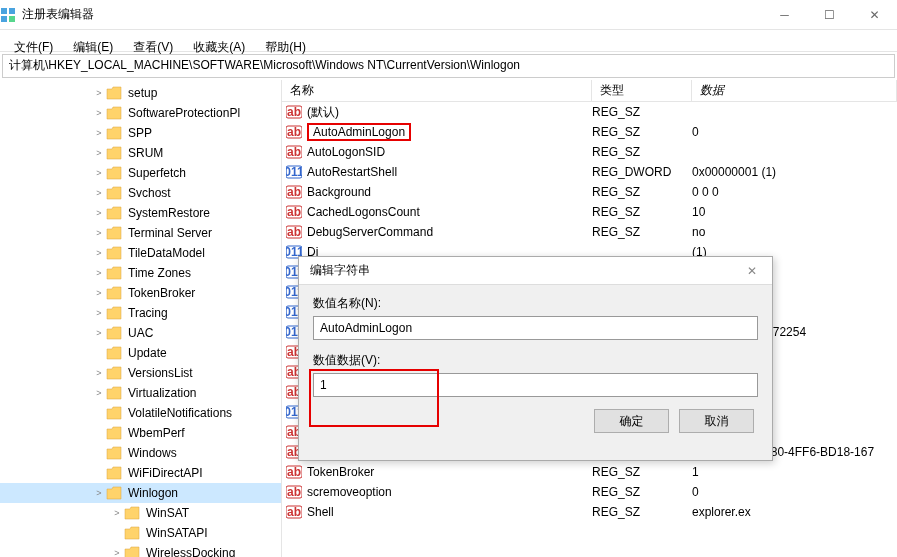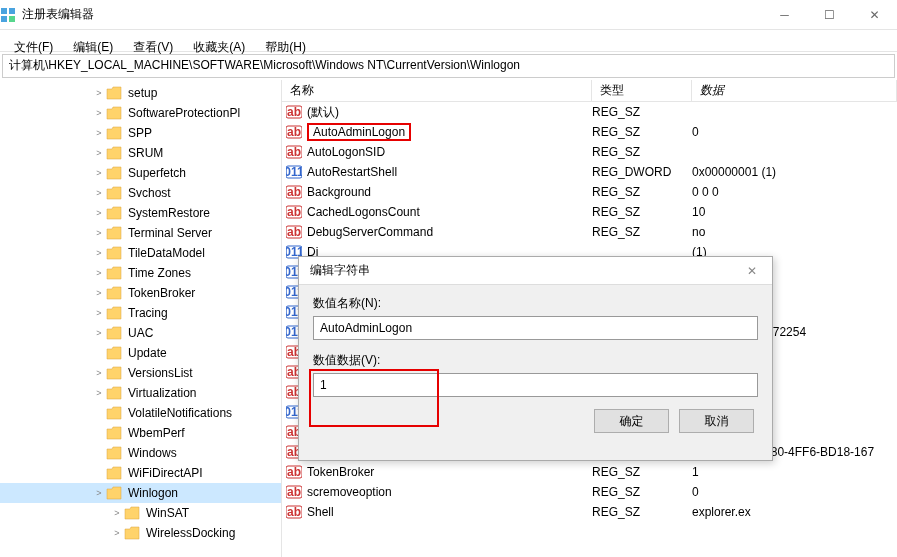--- a/index.html
+++ b/index.html
@@ -270,20 +270,29 @@
       <div class="tree-item indent1">
         <span class="expander">&gt;</span>
         <span class="folder">
           <svg width="16" height="14" viewBox="0 0 16 14">
             <path d="M1 3 L6 3 L7 1 L15 1 L15 13 L1 13 Z" fill="#ffd36b" stroke="#d9a23c" stroke-width="0.5"></path>
           </svg>
         </span>
         <span class="lbl">WinSAT</span>
       </div>
       <div class="tree-item indent1">
+        <span class="expander"></span>
+        <span class="folder">
+          <svg width="16" height="14" viewBox="0 0 16 14">
+            <path d="M1 3 L6 3 L7 1 L15 1 L15 13 L1 13 Z" fill="#ffd36b" stroke="#d9a23c" stroke-width="0.5"></path>
+          </svg>
+        </span>
+        <span class="lbl">WinSATAPI</span>
+      </div>
+      <div class="tree-item indent1">
         <span class="expander">&gt;</span>
         <span class="folder">
           <svg width="16" height="14" viewBox="0 0 16 14">
             <path d="M1 3 L6 3 L7 1 L15 1 L15 13 L1 13 Z" fill="#ffd36b" stroke="#d9a23c" stroke-width="0.5"></path>
           </svg>
         </span>
         <span class="lbl">WirelessDocking</span>
       </div>
     </div>
   <div class="list">

